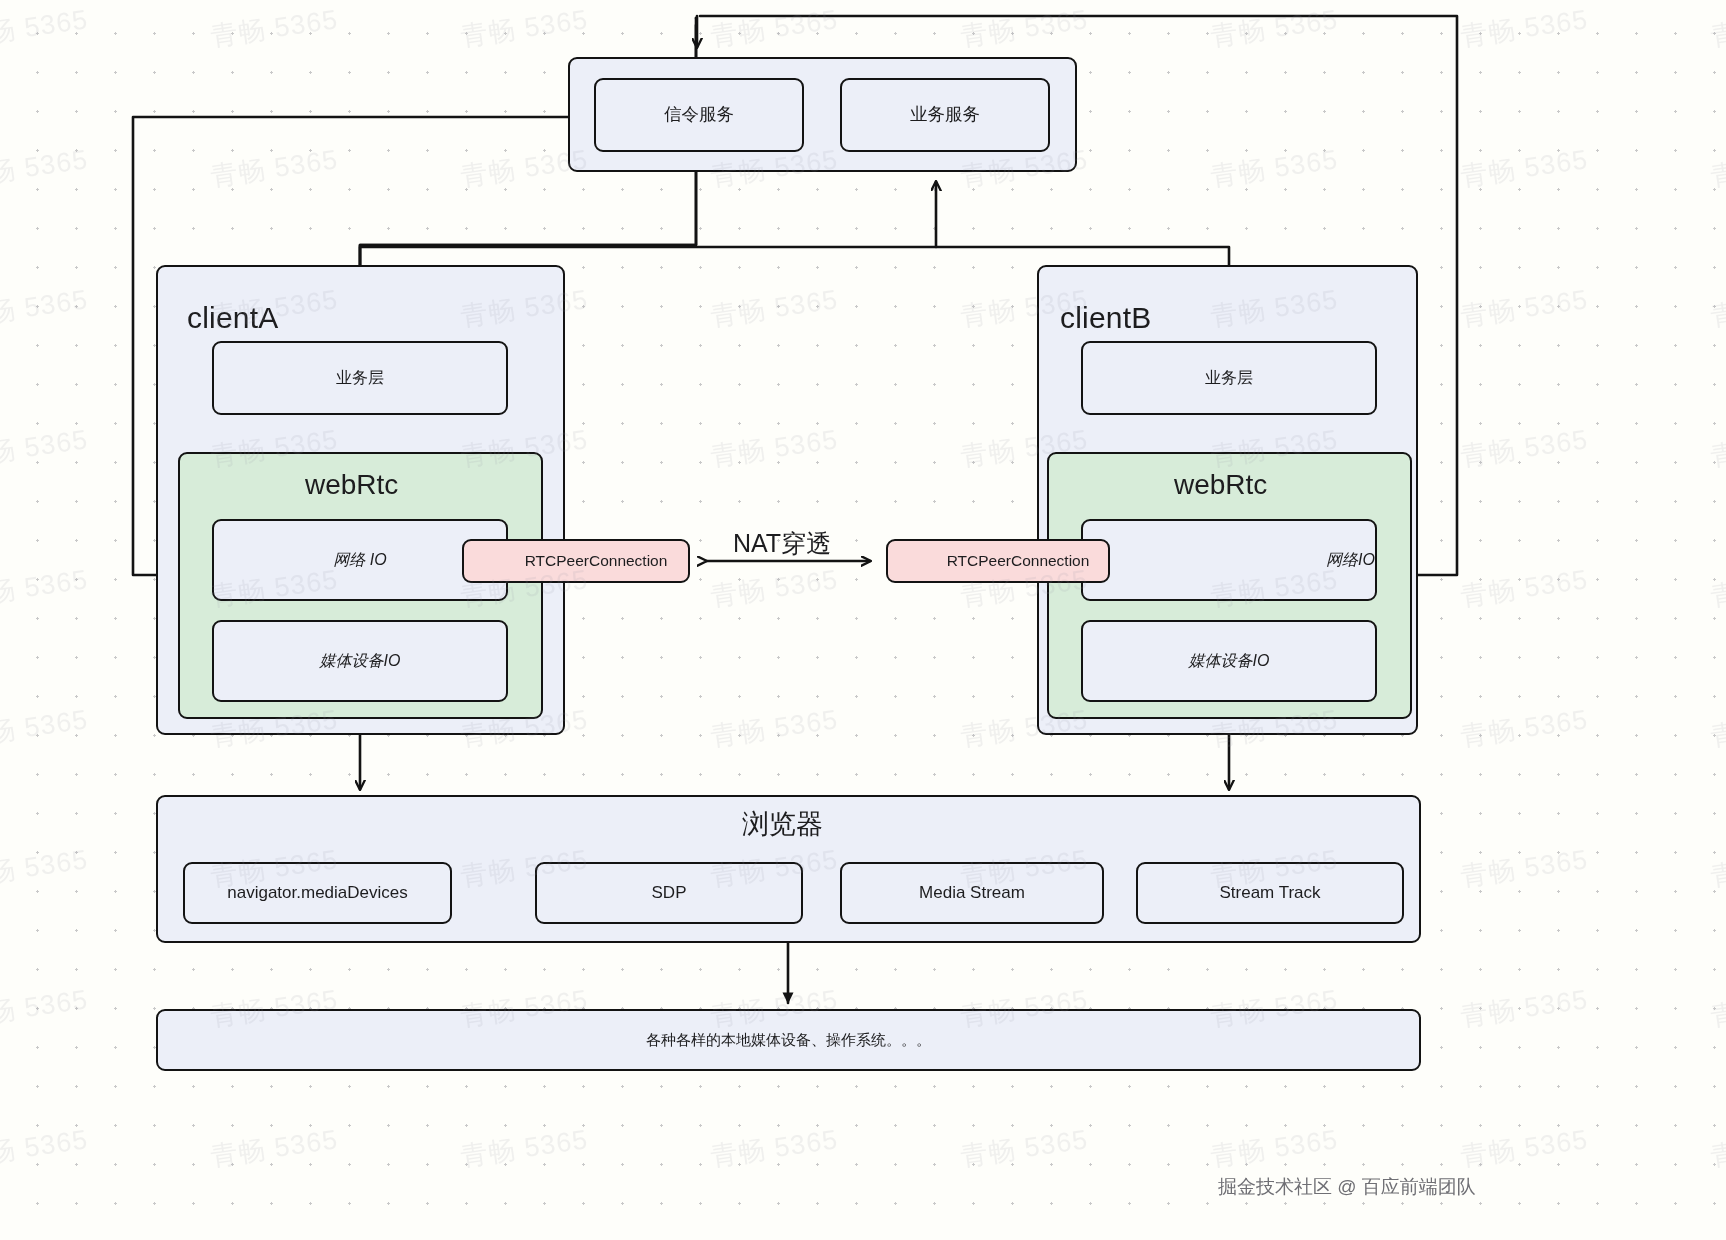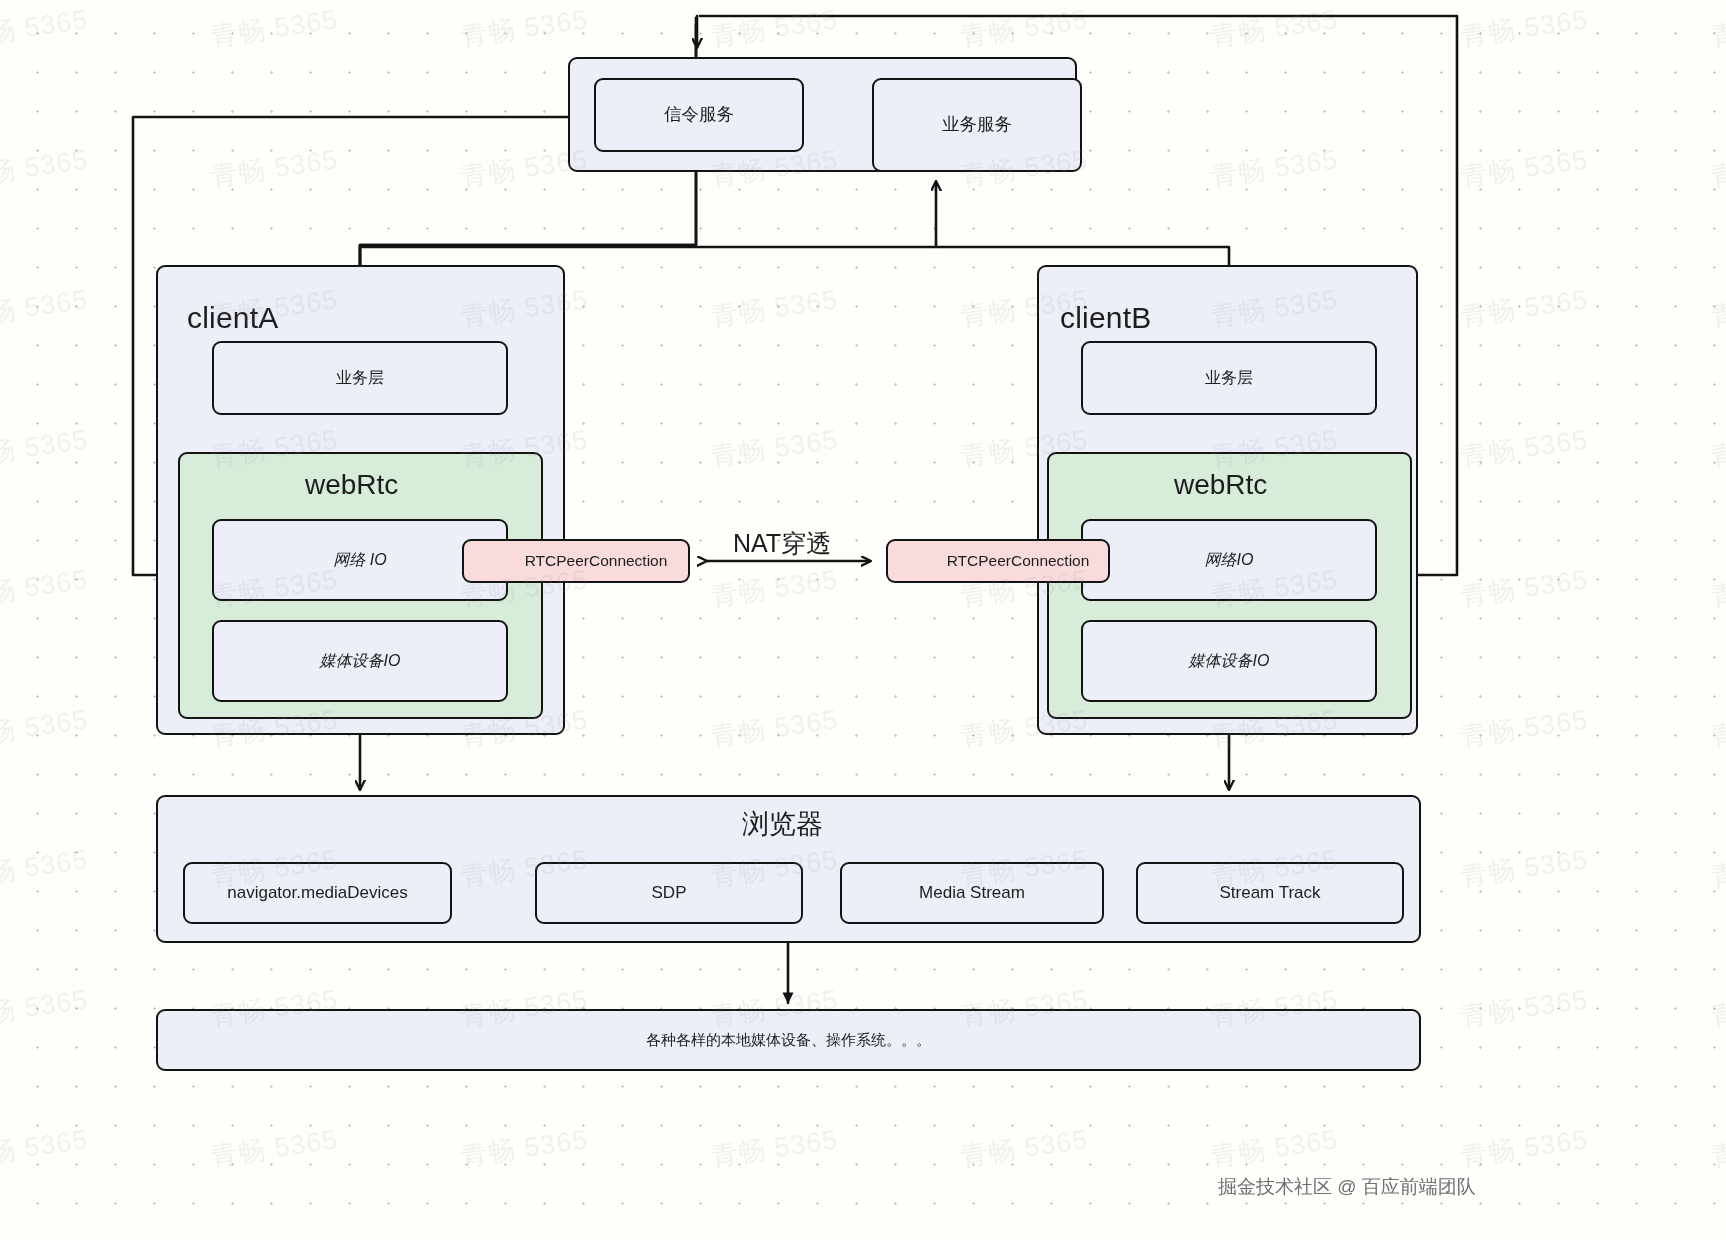--- a/index.html
+++ b/index.html
@@ -41,21 +41,21 @@
     text-align: center;
   }
   .lbl {
     color: #1d1d1f;
     line-height: 1.25;
     white-space: nowrap;
   }
   
   #server-group { left: 568px; top: 57px; width: 509px; height: 115px; }
   #signal-service { left: 594px; top: 78px; width: 210px; height: 74px; }
-  #business-service { left: 840px; top: 78px; width: 210px; height: 94px; margin-left: 32px; }
+  #business-service { left: 840px; top: 78px; width: 210px; height: 74px; }
   .srv-lbl { font-size: 17.5px; }
 
   
   #clientA-frame { left: 156px; top: 265px; width: 409px; height: 470px; }
   #clientB-frame { left: 1037px; top: 265px; width: 381px; height: 470px; }
   .client-title {
     position: absolute;
     font-size: 30px;
     color: #1d1d1f;
     letter-spacing: 0.2px;
@@ -78,21 +78,21 @@
     font-size: 28px;
     color: #1d1d1f;
     z-index: 3;
     white-space: nowrap;
   }
   #webrtcA-title { left: 305px; top: 469px; }
   #webrtcB-title { left: 1174px; top: 469px; }
 
   
   #netA { left: 212px; top: 519px; width: 296px; height: 82px; }
-  #netB { left: 1081px; top: 519px; width: 296px; height: 82px; }
+  #netB { left: 1081px; top: 519px; width: 296px; height: 82px; justify-content: flex-end; }
   #devA { left: 212px; top: 620px; width: 296px; height: 82px; }
   #devB { left: 1081px; top: 620px; width: 296px; height: 82px; }
   .io-lbl { font-size: 16px; font-style: italic; }
 
   
   .pc {
     background: #fadbdb;
     border-radius: 9px;
     padding-left: 40px;
   }

